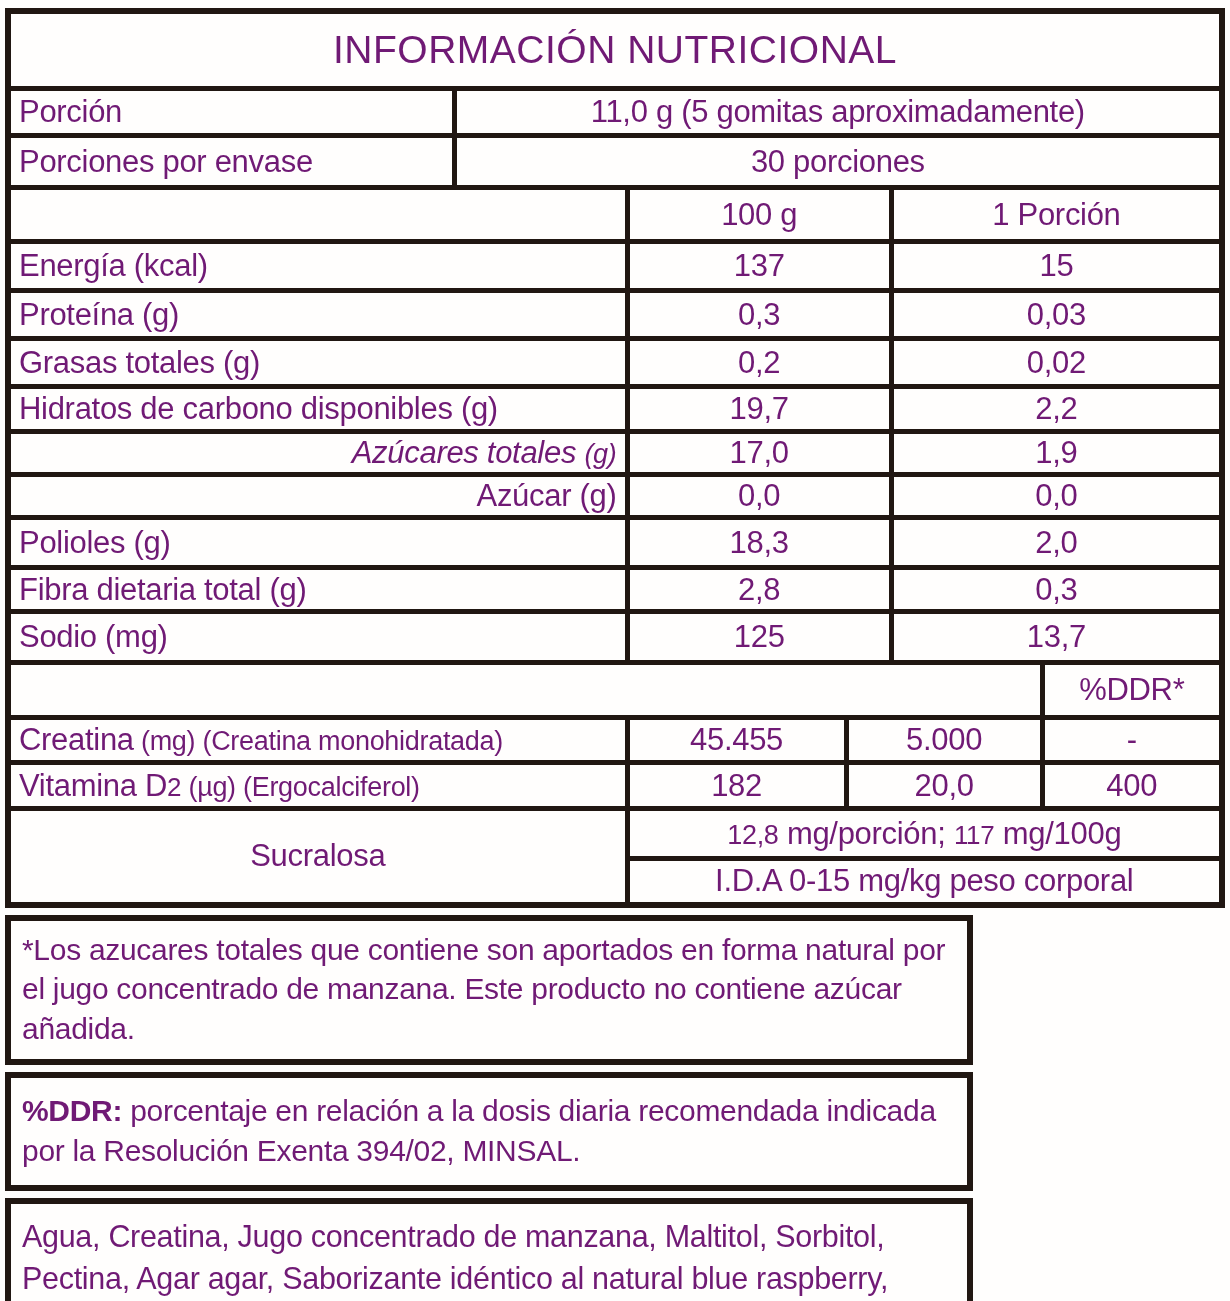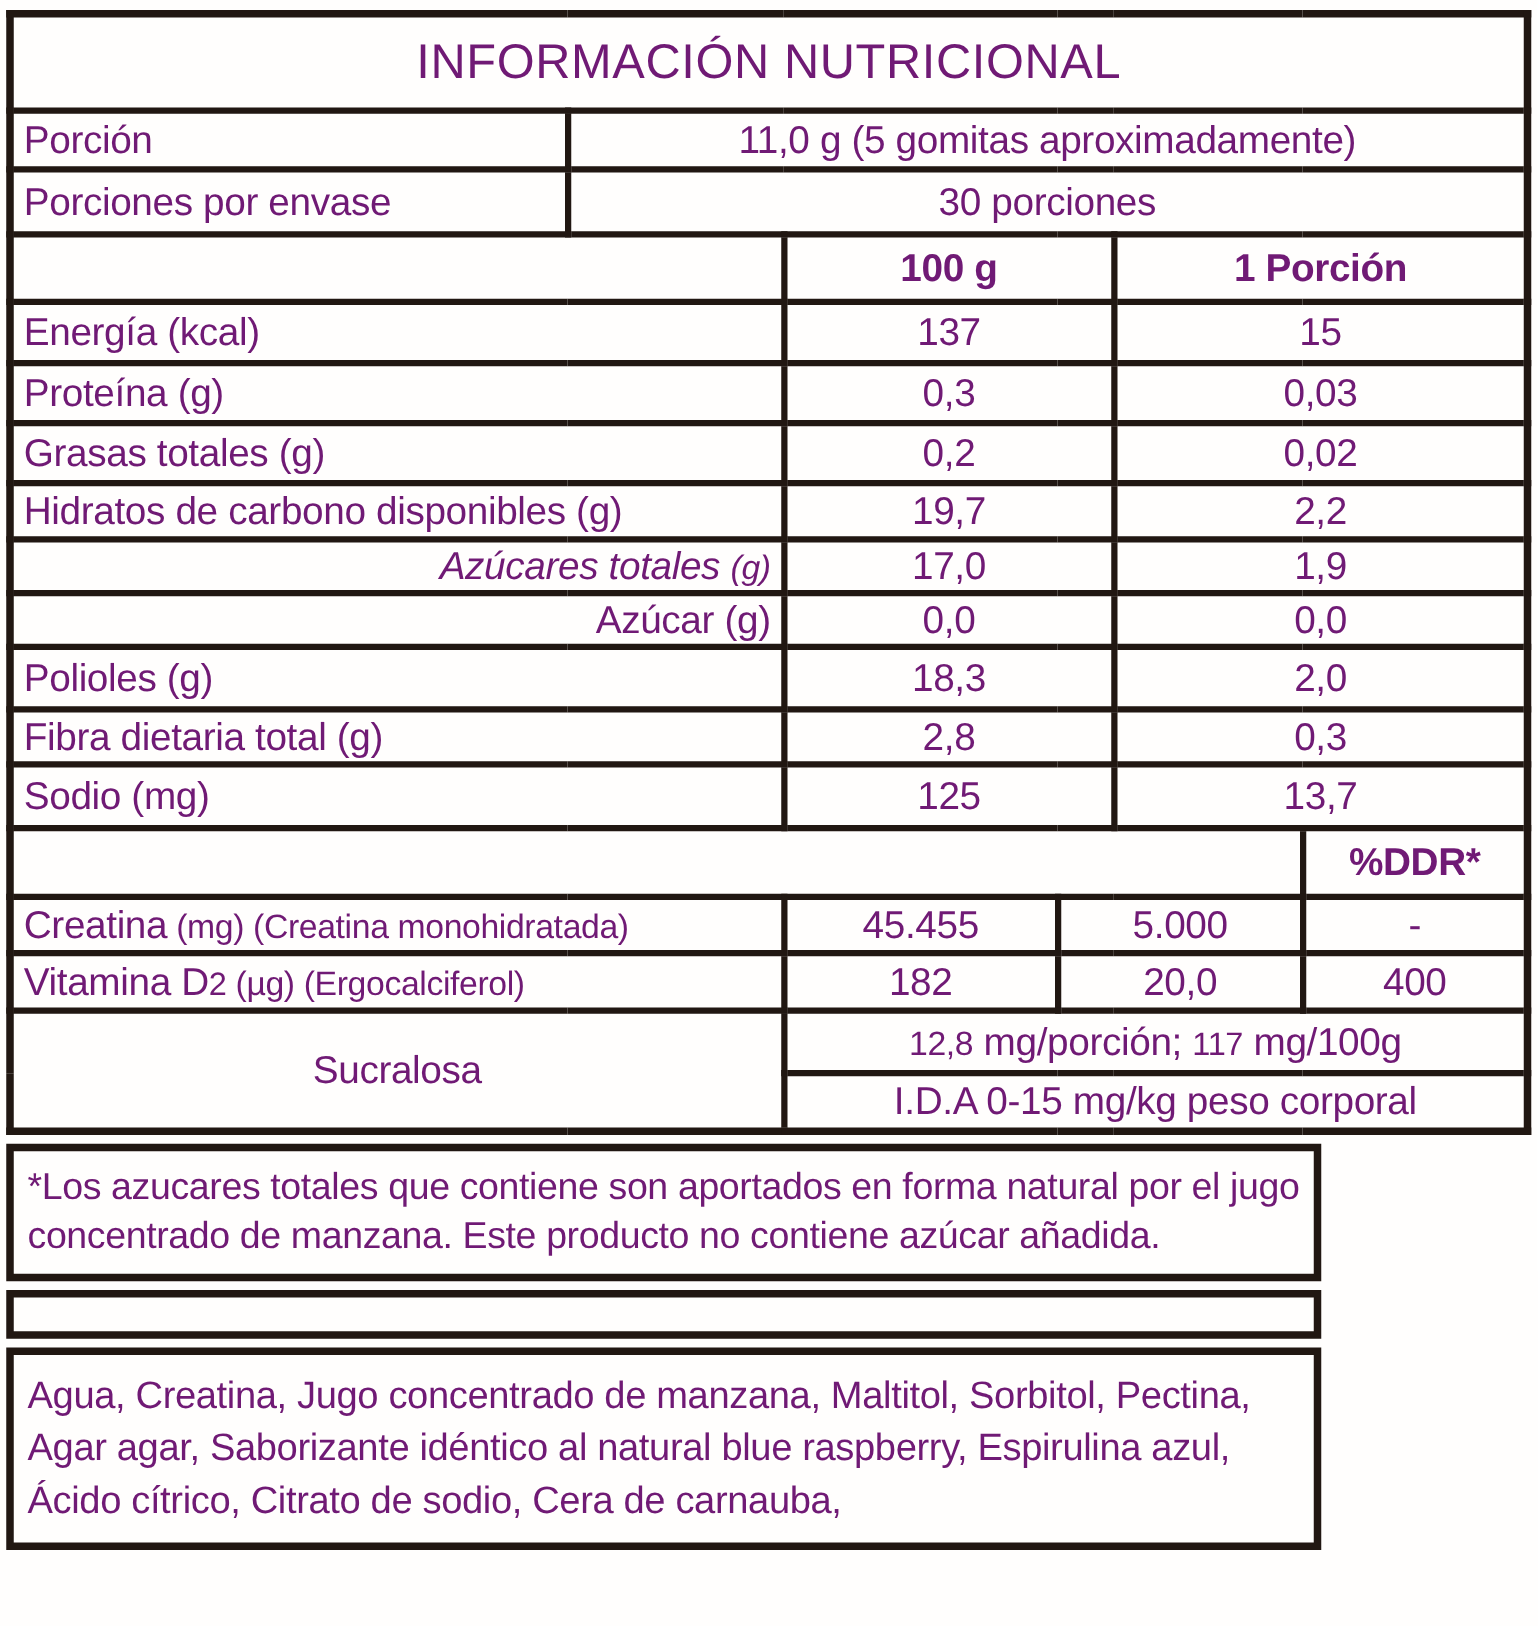--- a/index.html
+++ b/index.html
@@ -11,30 +11,30 @@
     letter-spacing:-0.3px;
   }
   table.main{border-collapse:collapse;table-layout:fixed;width:1220px;border:6px solid #211712;}
   table.main td{
     border:5px solid #211712;
     padding:0 8px;font-size:31px;vertical-align:middle;
     overflow:hidden;white-space:nowrap;
   }
   tr.title-row td{height:72px;text-align:center;font-size:39px;letter-spacing:0.5px;padding:0;}
   td.center{text-align:center;}
-  td.bold, .bold{font-weight:bold;}
+  td.bold, .bold{font-weight:normal;}
   td.lbl{text-align:left;}
   td.sub-italic{text-align:right;padding-right:14px;font-style:italic;}
   td.sub-plain{text-align:right;padding-right:112px;}
   .small{font-size:27px;}
   .tiny{font-size:26px;}
   td.sucra-lbl{font-weight:normal;font-size:34px;vertical-align:top;padding-top:6px;text-align:center;}
   .num-sm{font-size:27px;}
   .box{
-    width:1052px;box-sizing:border-box;border:6px solid #211712;
+    width:968px;box-sizing:border-box;border:6px solid #211712;
     margin-top:7px;background:#fffefd;
     font-size:30px;line-height:1.33;padding:9px 11px 10px 11px;
   }
   .box p{margin:0;}
   .ingredients{font-size:30.5px;line-height:1.37;padding:12px 11px 12px 11px;white-space:normal;}
   .footnotes p{white-space:normal;}
 </style>
 </head>
 <body>
 
@@ -152,19 +152,20 @@
       <td colspan="4" class="center">I.D.A 0-15 mg/kg peso corporal</td>
     </tr>
   </tbody>
     </table>
 
   <div class="box footnotes">
     <p>*Los azucares totales que contiene son aportados en forma natural por el jugo concentrado de manzana. Este producto no contiene azúcar añadida.</p>
   </div>
 
   <div class="box footnotes" style="padding-top:13px;padding-bottom:14px;">
+    <p><b>%DDR:</b><span> porcentaje en relación a la dosis diaria recomendada indicada por la Resolución Exenta 394/02, MINSAL.</span></p>
   </div>
 
   <div class="box ingredients">
     <span>Agua, Creatina, Jugo concentrado de manzana, Maltitol, Sorbitol, Pectina, Agar agar, Saborizante idéntico al natural blue raspberry, Espirulina azul, Ácido cítrico, Citrato de sodio, Cera de carnauba, </span>
   </div>
 
 </div>
 
 </body></html>

